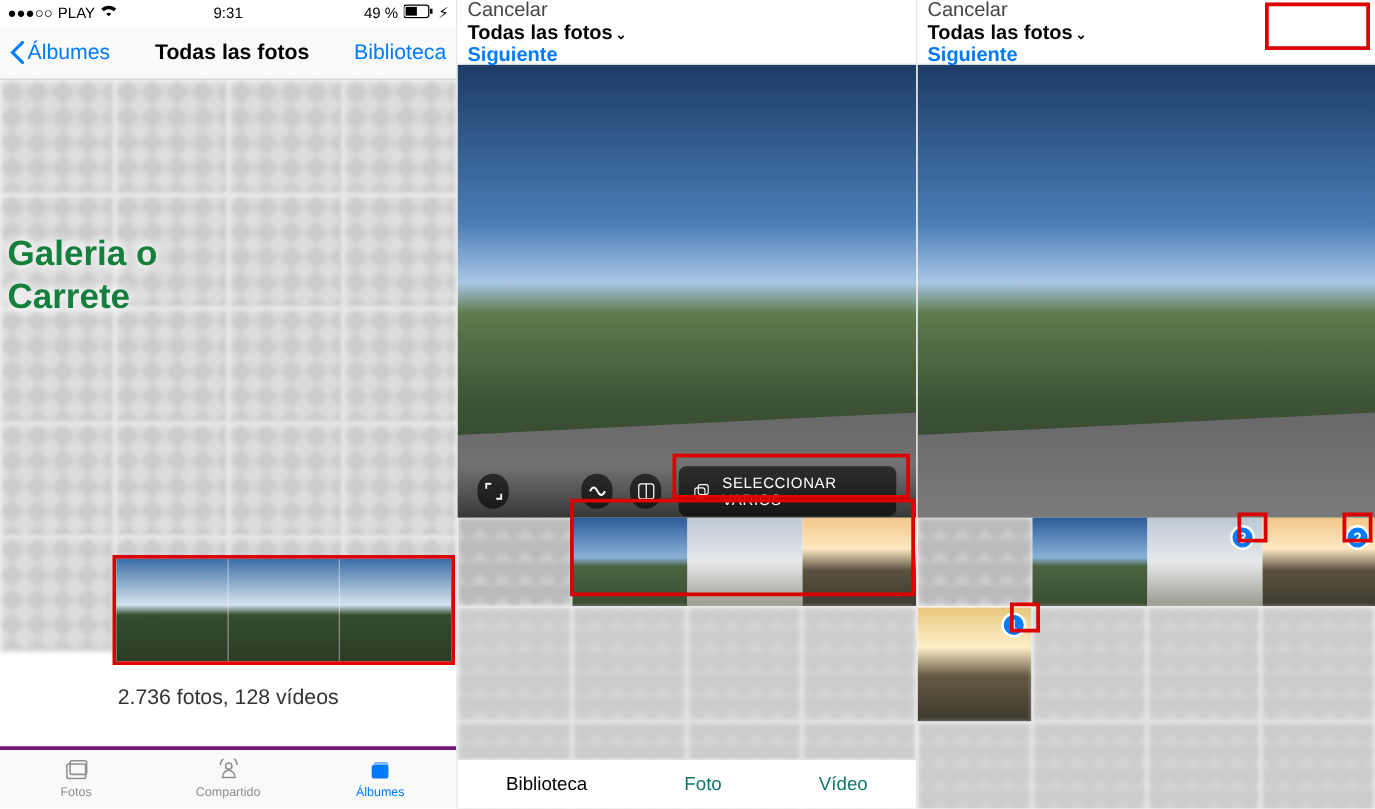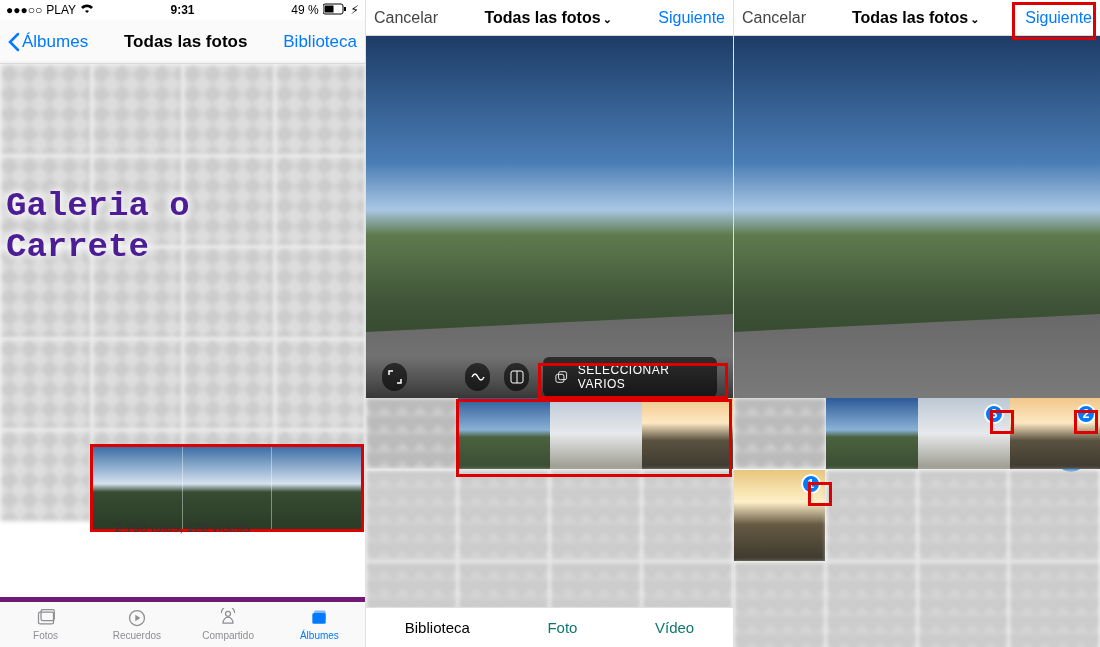--- a/index.html
+++ b/index.html
@@ -17,21 +17,21 @@
     .panel-3 { flex:1; }
 
     
     .status-bar {
       height:20px;
       display:flex; align-items:center; justify-content:space-between;
       padding:0 6px;
       font-size:12px;
     }
     .status-left { display:flex; align-items:center; gap:4px; }
-    .status-center { position:absolute; left:50%; transform:translateX(-50%); font-weight:700; }
+    .status-center { position:absolute; left:50%; transform:translateX(-50%); font-weight:400; }
     .status-right { display:flex; align-items:center; gap:4px;margin-left:43px; }
 
     .navbar {
       height:44px;
       display:flex; align-items:center;
       padding:0 8px;
       border-bottom:1px solid #d8d8d8;
       background:#fafafa;
     }
     .navbar .back { color:#007aff; display:flex; align-items:center; font-size:17px; }
@@ -52,67 +52,67 @@
         linear-gradient(45deg,#ddd 25%,transparent 25%),
         linear-gradient(-45deg,#ddd 25%,transparent 25%),
         linear-gradient(45deg,transparent 75%,#ddd 75%),
         linear-gradient(-45deg,transparent 75%,#ddd 75%);
       background-size:20px 20px;
       filter:blur(2px);
     }
     .glow-label {
       position:absolute;
       left:6px; top:186px;
-      font-size:34px;
+      font-size:28px;
       font-weight:700;
-      color:#4c1d95;
+      color:#15803d;
       line-height:1.2;
       text-shadow:0 0 10px #fff,0 0 10px #fff;
       white-space:pre;
-      font-family:Liberation Mono, monospace;
     }
 
     
     .landscape-row {
       position:absolute;
       left:90px; top:444px;
       width:274px; height:88px;
       border:3px solid #d00;
       display:flex;
       overflow:hidden;
     }
     .landscape-row .cell { flex:1; background:linear-gradient(#3c6ea5 0%,#d5e2ef 45%,#374c32 55%,#2a3b26 100%); border-right:1px solid rgba(255,255,255,0.4); }
     .landscape-row .cell:last-child { border-right:none; }
 
-    .count-line { position:absolute; left:0; right:0; top:520px; text-align:center; font-size:13px; color:#333; }
+    .count-line { position:absolute; left:0; right:0; top:548px; text-align:center; font-size:17px; color:#333; }
 
     
     .tabbar {
       position:absolute; left:0; right:0; bottom:0;
       height:50px;
-      border-top:5px solid #701a75;
+      border-top:3px solid #701a75;
       display:flex;
       background:#f9f9f9;
       text-align:center;
     }
     .tabbar .tab { flex:1; display:flex; flex-direction:column; align-items:center; justify-content:center; gap:2px; color:#8e8e93; font-size:10px; }
     .tabbar .tab svg { width:22px; height:20px; }
     .tabbar .tab.active { color:#007aff; }
 
     
     .picker-top {
-      height:36px;
-      display:flex; align-items:center; justify-content:space-between;
+      height:52px;
+      display:flex; justify-content:space-between;
       padding:0 8px;
       border-bottom:1px solid #d8d8d8;
+      flex-direction:column;
     }
     .picker-top .cancel { color:#444; font-size:16px; }
     .picker-top .mid { font-weight:700; font-size:16px; }
     .picker-top .mid .drop { font-size:11px; margin-left:2px; }
-    .picker-top .next { color:#007aff; font-weight:400; font-size:16px; }
+    .picker-top .next { color:#007aff; font-weight:700; font-size:16px; }
 
     .hero {
       position:relative;
       height:362px;
       background:linear-gradient(#1d3c66 0%,#4a7db5 35%,#a9c7e4 48%,#5f7a4e 55%,#3d5236 75%,#2c3c28 100%);
     }
     .hero .road {
       position:absolute; left:0; right:0; bottom:0; height:120px;
       background:linear-gradient(#616161,#7a7a7a);
       clip-path:polygon(0% 100%,100% 100%,100% 30%,0% 45%);
@@ -282,27 +282,20 @@
     <div class="tabbar">
       <div class="tab">
         <svg viewBox="0 0 24 24">
             <rect x="3" y="5" width="18" height="14" rx="2" stroke="#8e8e93" stroke-width="1.5" fill="none"></rect>
             <rect x="6" y="2" width="16" height="13" rx="2" stroke="#8e8e93" stroke-width="1.5" fill="none"></rect>
           </svg>
         <span>Fotos</span>
       </div>
       <div class="tab">
         <svg viewBox="0 0 24 24">
-            <circle cx="12" cy="12" r="9" stroke="#8e8e93" stroke-width="1.5" fill="none"></circle>
-            <path d="M10 8l6 4-6 4z" fill="#8e8e93"></path>
-          </svg>
-        <span>Recuerdos</span>
-      </div>
-      <div class="tab">
-        <svg viewBox="0 0 24 24">
             <path d="M6 18c0-4 3-7 6-7s6 3 6 7H6zm6-8a3 3 0 110-6 3 3 0 010 6z" stroke="#8e8e93" stroke-width="1.5" fill="none"></path>
             <path d="M4 6a8 8 0 0116 0" stroke="#8e8e93" stroke-width="1.5" fill="none"></path>
           </svg>
         <span>Compartido</span>
       </div>
       <div class="tab active">
         <svg viewBox="0 0 24 24">
             <rect x="4" y="6" width="16" height="13" rx="2" fill="#007aff"></rect>
             <rect x="6" y="3" width="14" height="12" rx="2" fill="#007aff" opacity="0.5"></rect>
           </svg>

